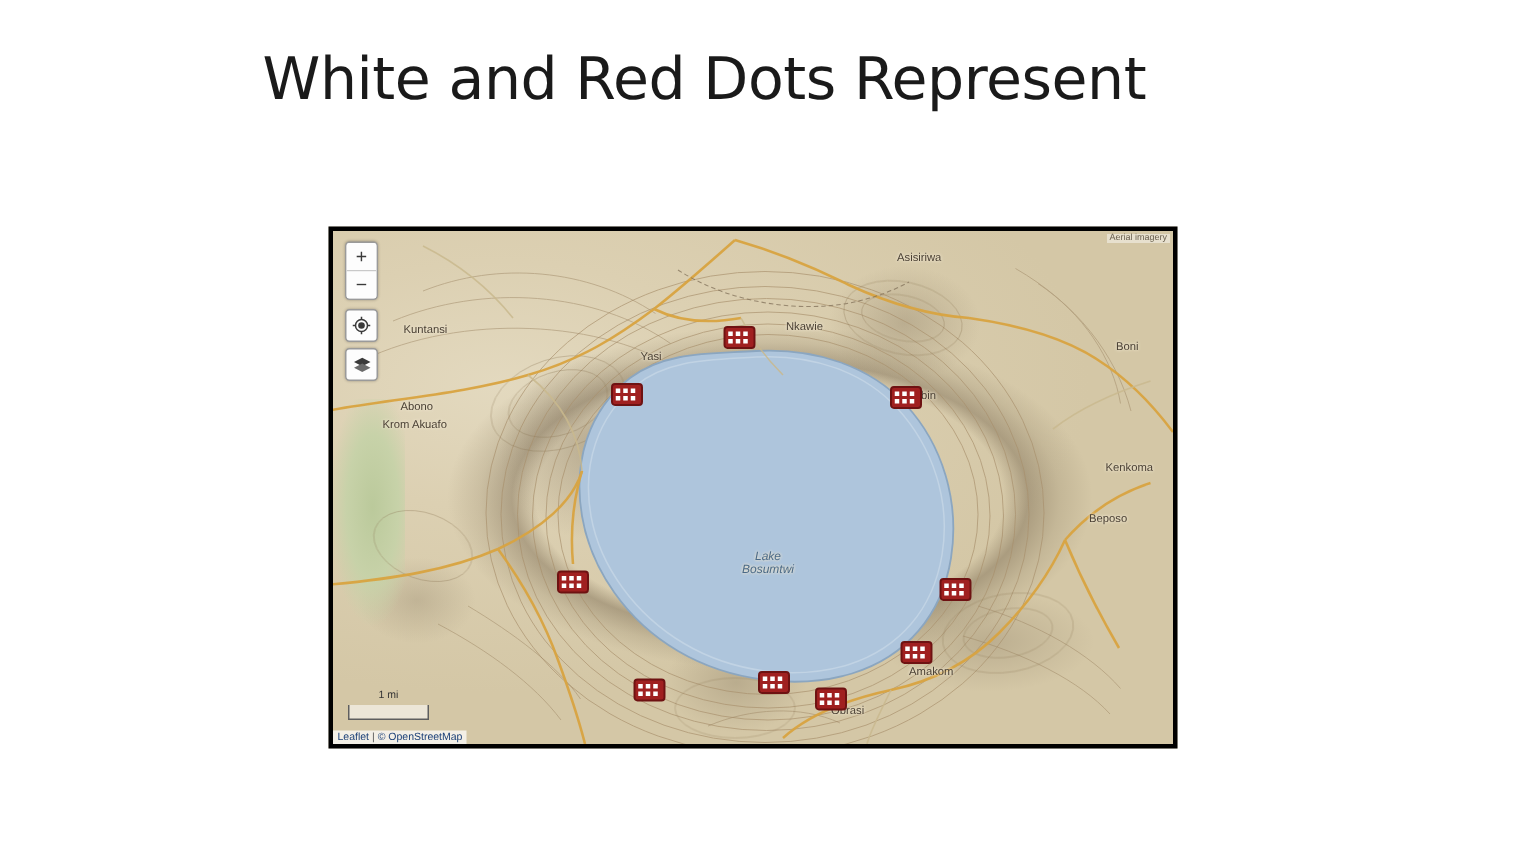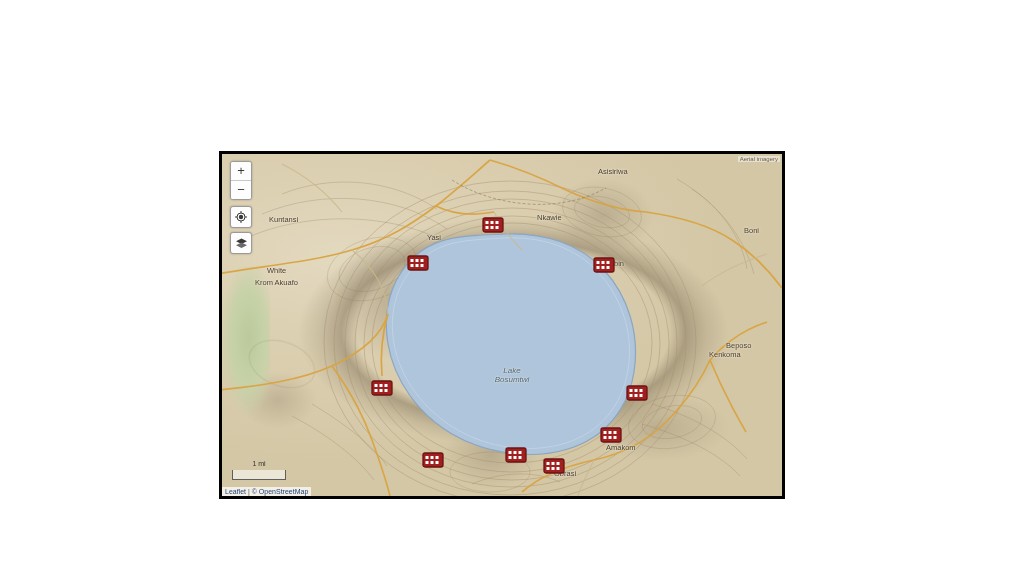--- a/index.html
+++ b/index.html
@@ -196,20 +196,21 @@
     color: #6a6150;
     background: rgba(255,255,255,0.45);
     padding: 0 2px;
     font-family: "Liberation Sans", sans-serif;
   }
 </style>
 </head>
 <body>
 
 <div id="slide-title">
+  <span class="tline">White and Red Dots Represent</span>
 </div>
 
 <div id="map-figure">
   <div id="map-canvas">
 
     <div class="terrain"></div>
     <div class="terrain-shade"></div>
     <div class="forest"></div>
 
     <div class="contours">
@@ -277,28 +278,28 @@
           <path d="M60,10 C84,22 104,38 120,58"></path>
           <path d="M545,100 C520,108 498,118 480,132"></path>
         </g>
         <g fill="none" stroke="#7a6a52" stroke-width="0.7" stroke-dasharray="3 2" opacity="0.7">
           <path d="M230,26 C252,40 278,48 306,50 C336,52 362,46 384,34"></path>
         </g>
       </svg>
     </div>
 
     <div class="maplabel" style="left:376px; top:13px;">Asisiriwa</div>
-    <div class="maplabel" style="left:315px; top:59px;">Nkawie</div>
+    <div class="maplabel" style="left:302px; top:59px;">Nkawie</div>
     <div class="maplabel" style="left:486px; top:72px;padding-left:36px;">Boni</div>
     <div class="maplabel" style="left:47px; top:61px;">Kuntansi</div>
     <div class="maplabel" style="left:205px; top:79px;">Yasi</div>
     <div class="maplabel" style="left:377px; top:105px;">Dwabin</div>
-    <div class="maplabel" style="left:45px; top:112px;">White</div>
+    <div class="maplabel" style="left:45px; top:112px;">Abono</div>
     <div class="maplabel" style="left:33px; top:124px;">Krom Akuafo</div>
-    <div class="maplabel" style="left:487px; top:153px;margin-top:43px;">Kenkoma</div>
+    <div class="maplabel" style="left:515px; top:153px;">Kenkoma</div>
     <div class="maplabel" style="left:504px; top:187px;">Beposo</div>
     <div class="maplabel" style="left:384px; top:289px;">Amakom</div>
     <div class="maplabel" style="left:332px; top:315px;">Obrasi</div>
 
     <div class="maplabel lake-name" style="left:255px; top:180px; width:70px;margin-top:32px;">
       <div>Lake</div>
       <div>Bosumtwi</div>
     </div>
 
     <div class="marker" style="left:271px; top:81px;">

